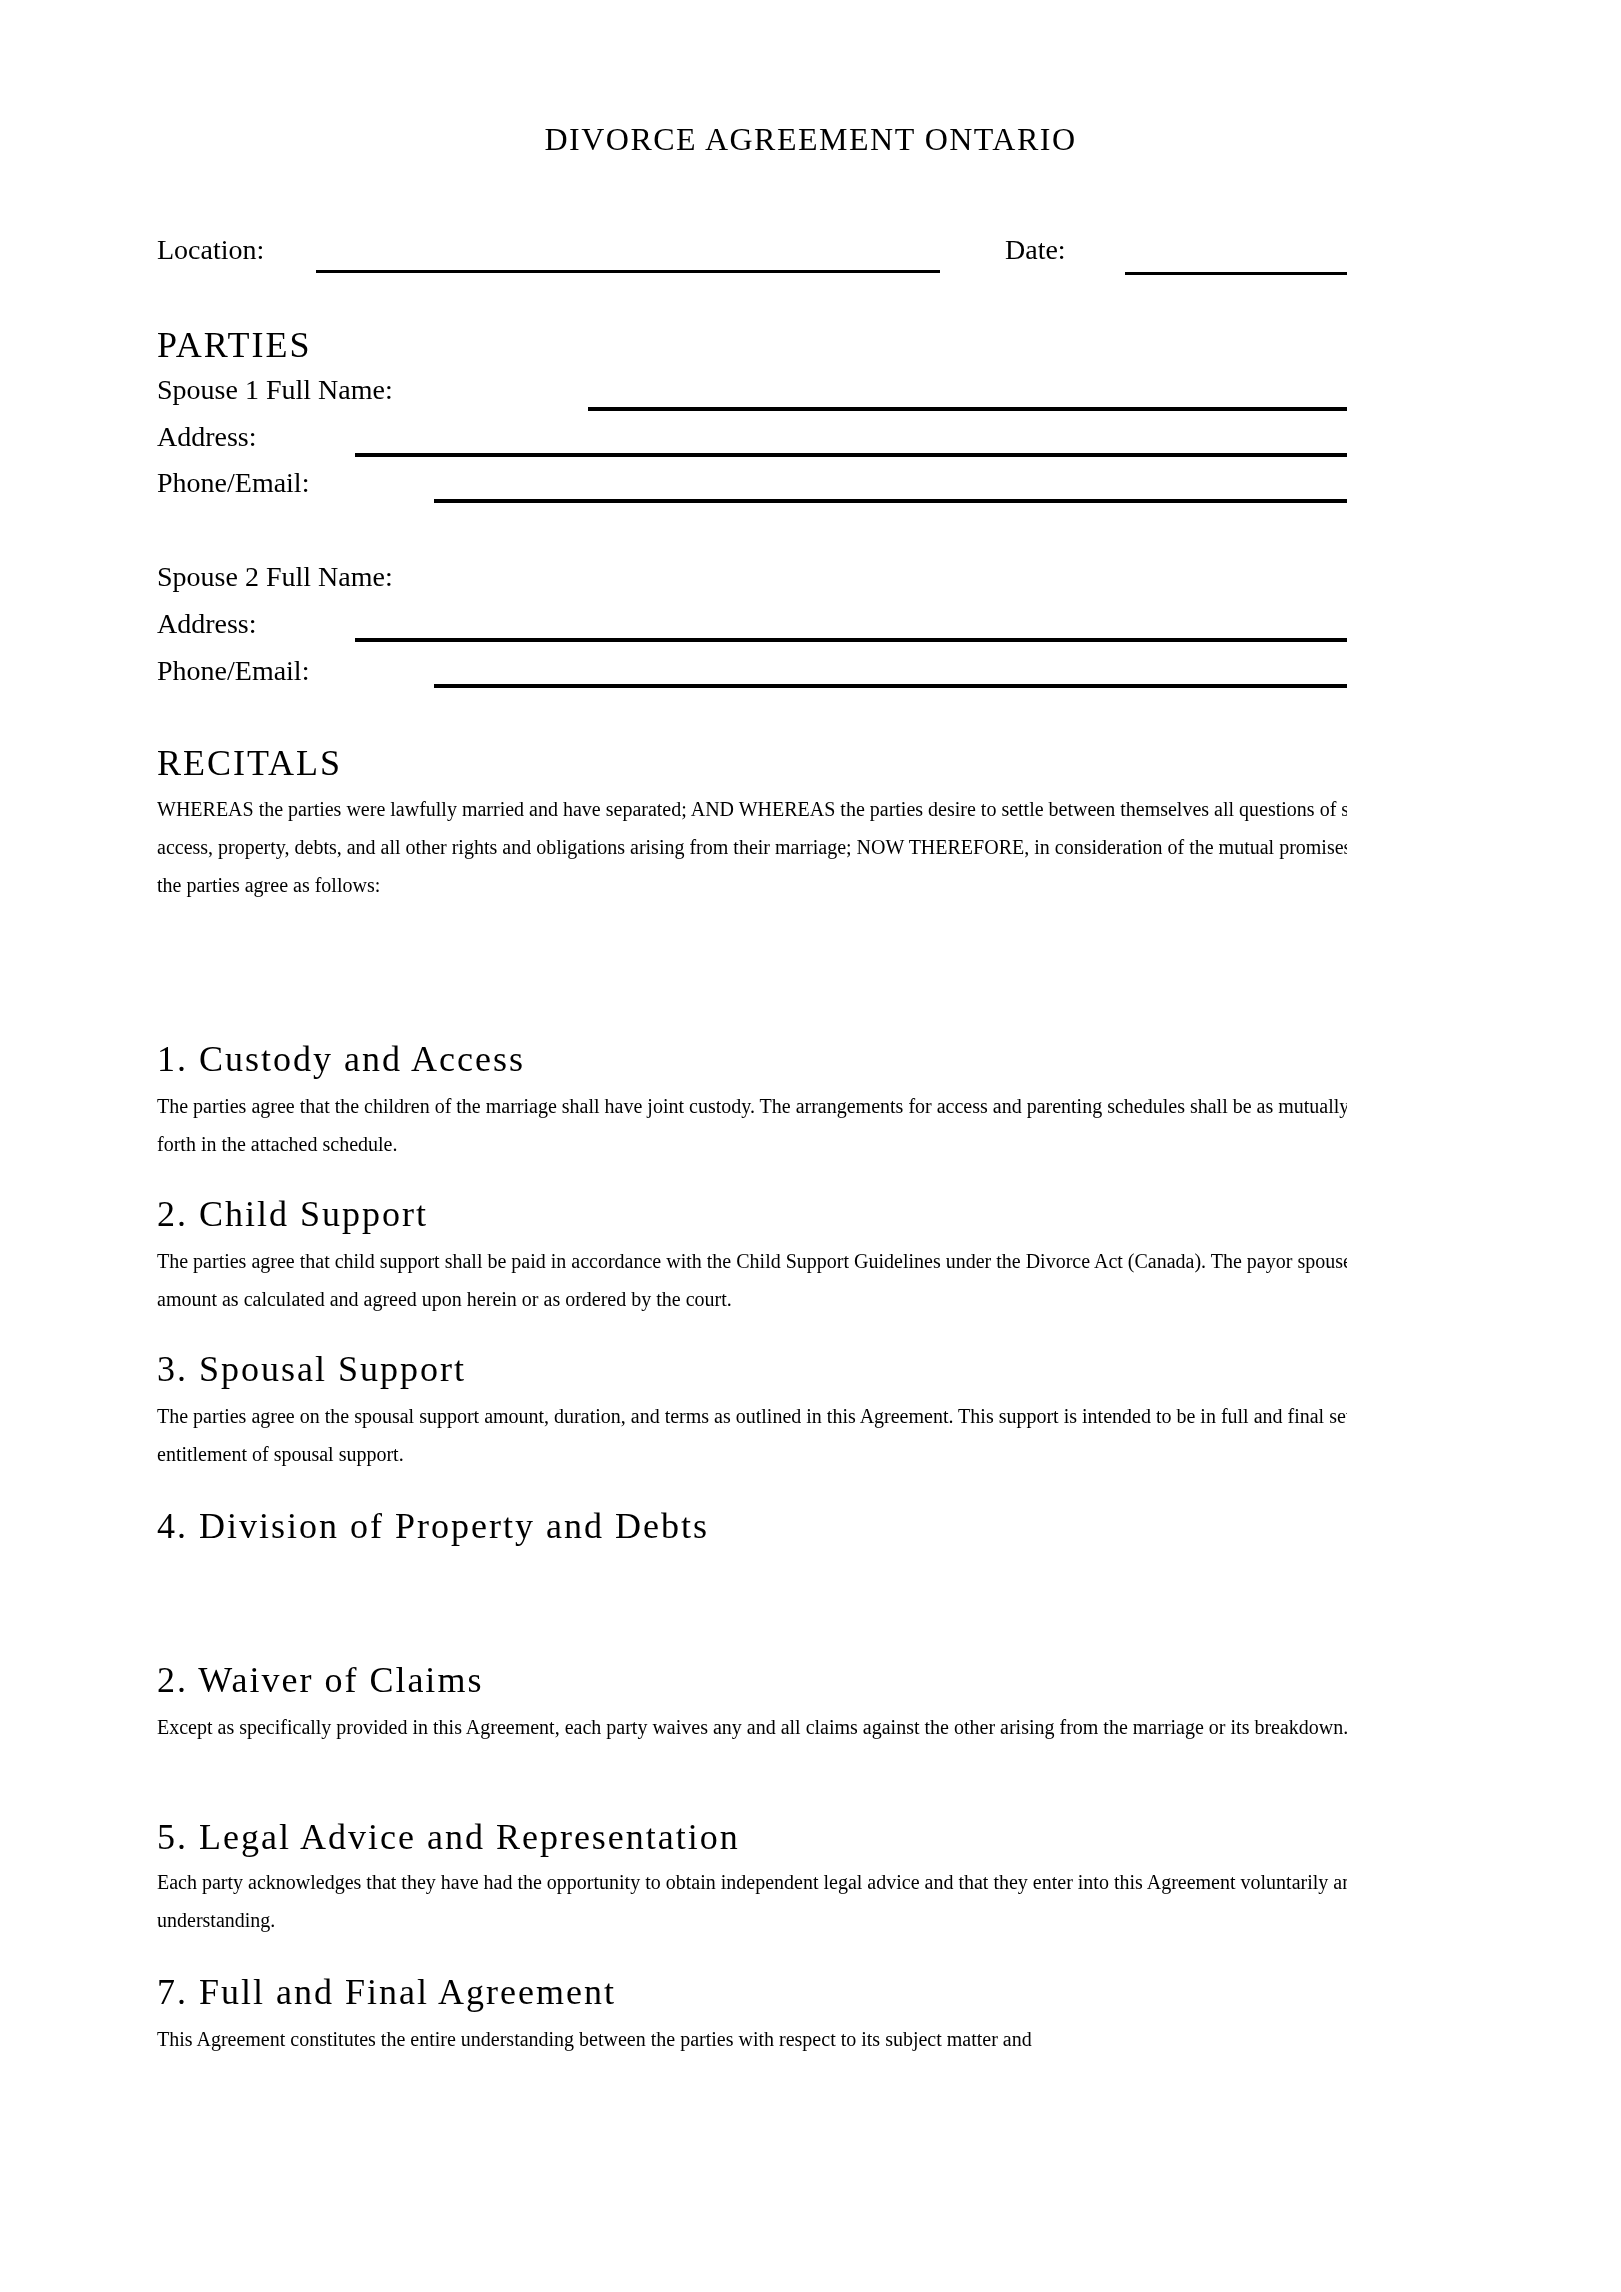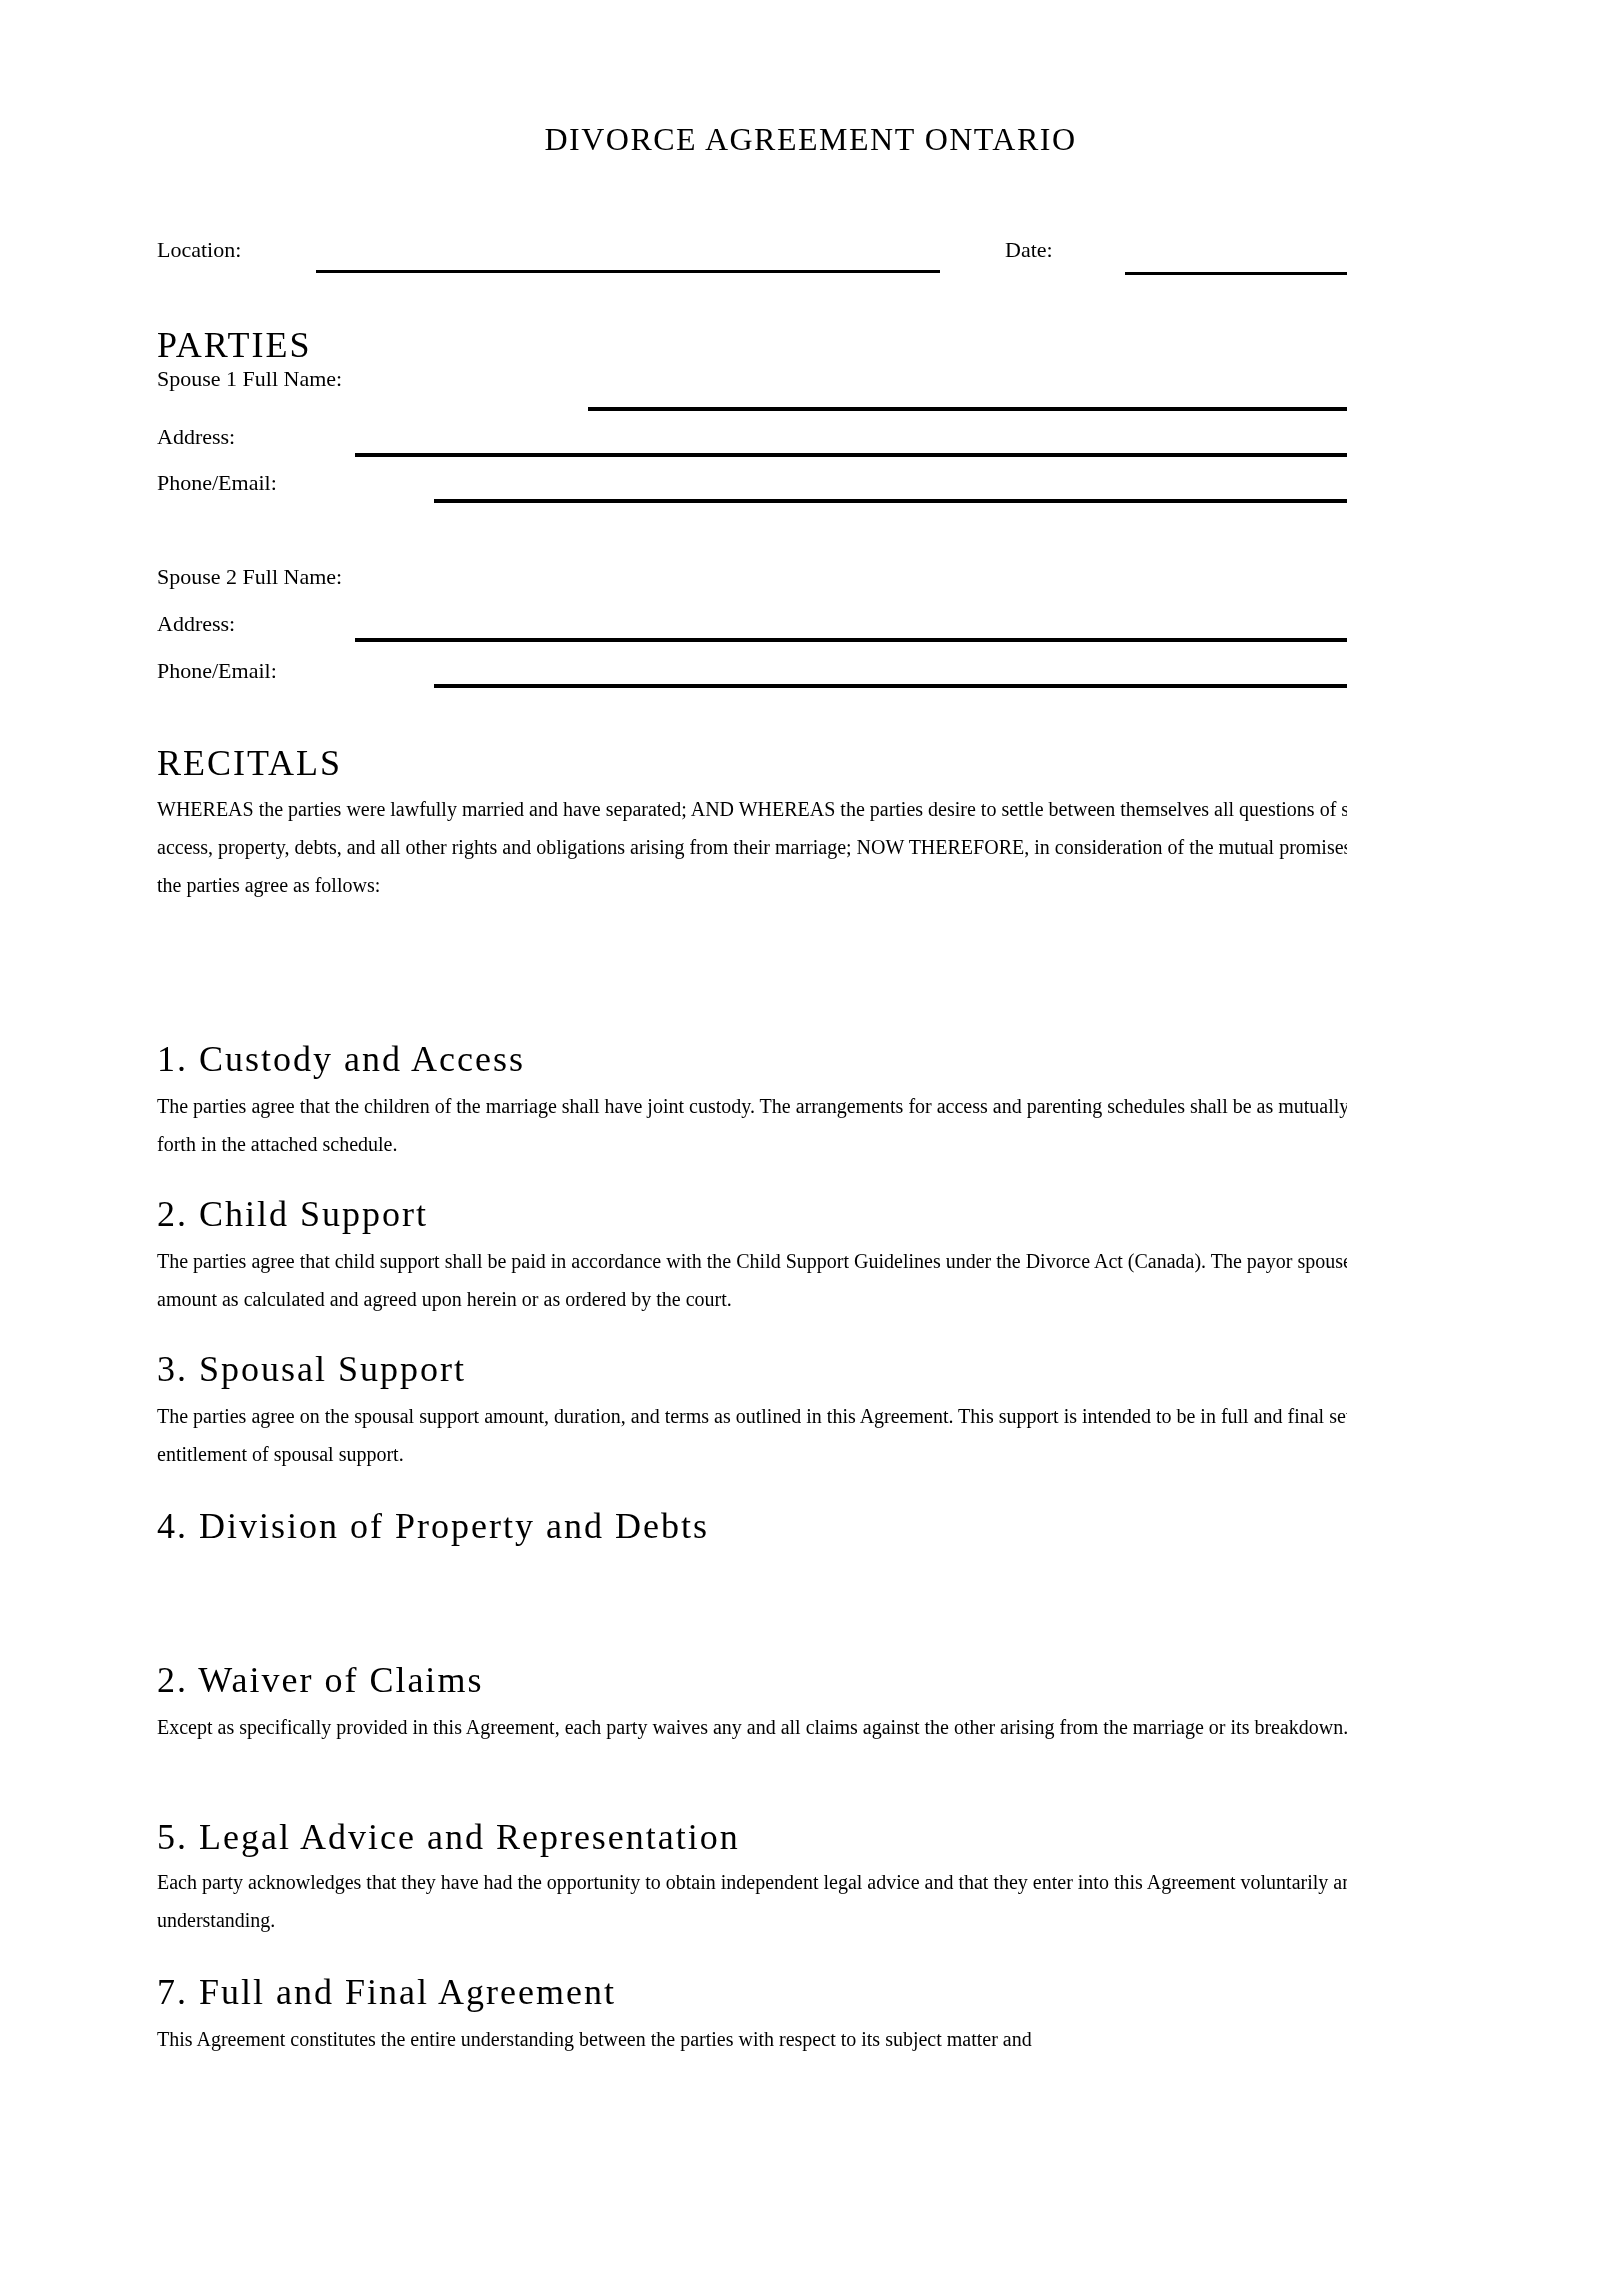--- a/index.html
+++ b/index.html
@@ -21,21 +21,21 @@
     left: 0;
     width: 1621px;
     text-align: center;
     font-size: 32px;
     line-height: 39px;
     letter-spacing: 1.5px;
     white-space: nowrap;
   }
   .label {
     position: absolute;
-    font-size: 22px;
+    font-size: 28px;
     line-height: 38px;
     white-space: nowrap;
   }
   .heading {
     position: absolute;
     font-size: 36px;
     line-height: 38px;
     letter-spacing: 2px;
     white-space: nowrap;
   }
@@ -59,21 +59,21 @@
 
   <div class="doc-title" style="top:120px">DIVORCE AGREEMENT ONTARIO</div>
 
   <div class="label" style="top:231px; left:157px">Location:</div>
   <div class="fill-line" style="top:270px; left:316px; width:624px; height:2.9px"></div>
   <div class="label" style="top:231px; left:1005px">Date:</div>
   <div class="fill-line" style="top:272px; left:1125px; width:349px; height:2.9px"></div>
 
   <div class="heading" style="top:326px; left:157px">PARTIES</div>
 
-  <div class="label" style="top:360px; left:157px">Spouse 1 Full Name:</div>
+  <div class="label" style="top:371px; left:157px">Spouse 1 Full Name:</div>
   <div class="fill-line" style="top:407px; left:588px; width:878px"></div>
 
   <div class="label" style="top:418px; left:157px">Address:</div>
   <div class="fill-line" style="top:453px; left:355px; width:1111px"></div>
 
   <div class="label" style="top:464px; left:157px">Phone/Email:</div>
   <div class="fill-line" style="top:499px; left:434px; width:1032px"></div>
 
   <div class="label" style="top:558px; left:157px">Spouse 2 Full Name:</div>
 

